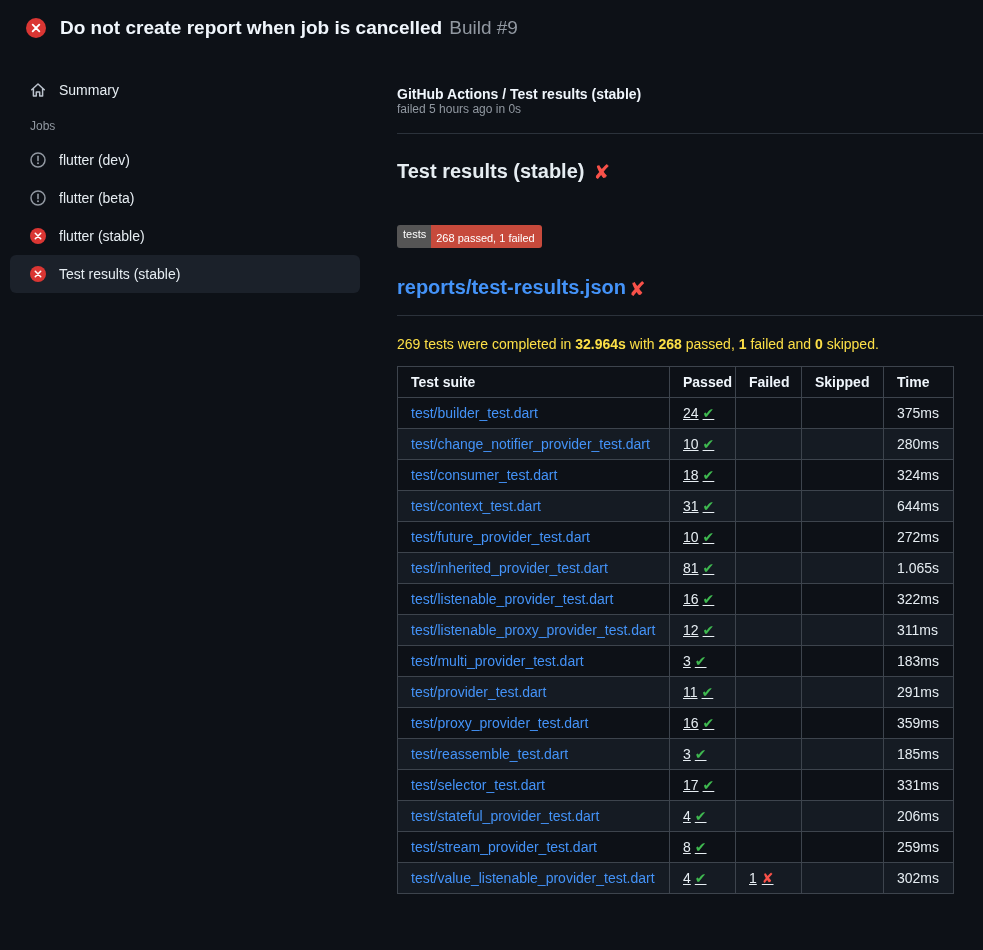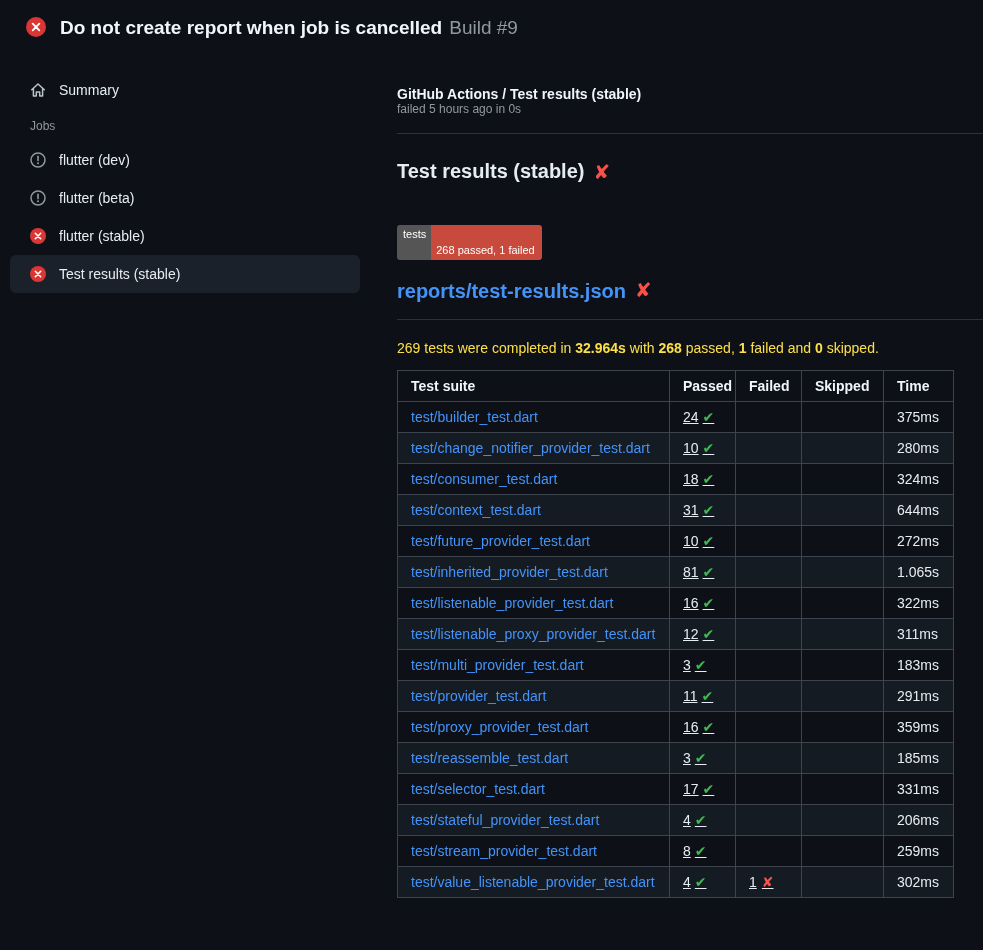--- a/index.html
+++ b/index.html
@@ -7,21 +7,21 @@
   body {
     width: 983px; height: 950px;
     background: #0d1117;
     color: #e6edf2;
     font-family: "Liberation Sans", "DejaVu Sans", sans-serif;
     font-size: 14px;
     overflow: hidden;
   }
   
   .run-header {
-    display: flex; gap: 14px;
+    display: flex; align-items: center; gap: 14px;
     padding: 17px 16px 10px 26px;
   }
   .status-circle {
     width: 20px; height: 20px; border-radius: 50%;
     background: #da3633; display: flex; align-items: center; justify-content: center;
     flex: none;
   }
   .status-circle svg { display: block; }
   .run-title { font-size: 19px; font-weight: 700; color: #f0f6fc; }
   .run-build { font-size: 19px; font-weight: 400; color: #9198a1; margin-left: 7px; }
@@ -55,25 +55,25 @@
     display: flex; align-items: center; gap: 9px;
   }
   .x-mark { color: #f85149; font-weight: 700; font-size: 20px; line-height: 1; }
 
   .badge {
     display: inline-flex; margin-top: 25px;
     font-size: 11px; line-height: 1; border-radius: 3px; overflow: hidden;
     color: #ffffff;
   }
   .badge .badge-label { background: #555555; padding: 4px 5px 4px 6px; }
-  .badge .badge-value { background: #c74a3c; padding: 20px 7px 4px 5px; }
+  .badge .badge-value { background: #c74a3c; padding: 8px 7px 4px 5px; }
 
   .report-title {
-    margin-top: 20px; font-size: 20px; font-weight: 700;
-    display: flex; align-items: flex-start; gap: 9px;
+    margin-top: 28px; font-size: 20px; font-weight: 700;
+    display: flex; align-items: flex-end; gap: 3px;
   }
   .report-title a { color: #4493f8; text-decoration: none; cursor: pointer; }
   .divider.tight { margin-top: 13px; }
 
   .summary-line { margin-top: 20px; font-size: 14px; color: #fde047; }
   .summary-line b { font-weight: 700; }
 
   
   table.results {
     margin-top: 14px; border-collapse: collapse; table-layout: fixed;

